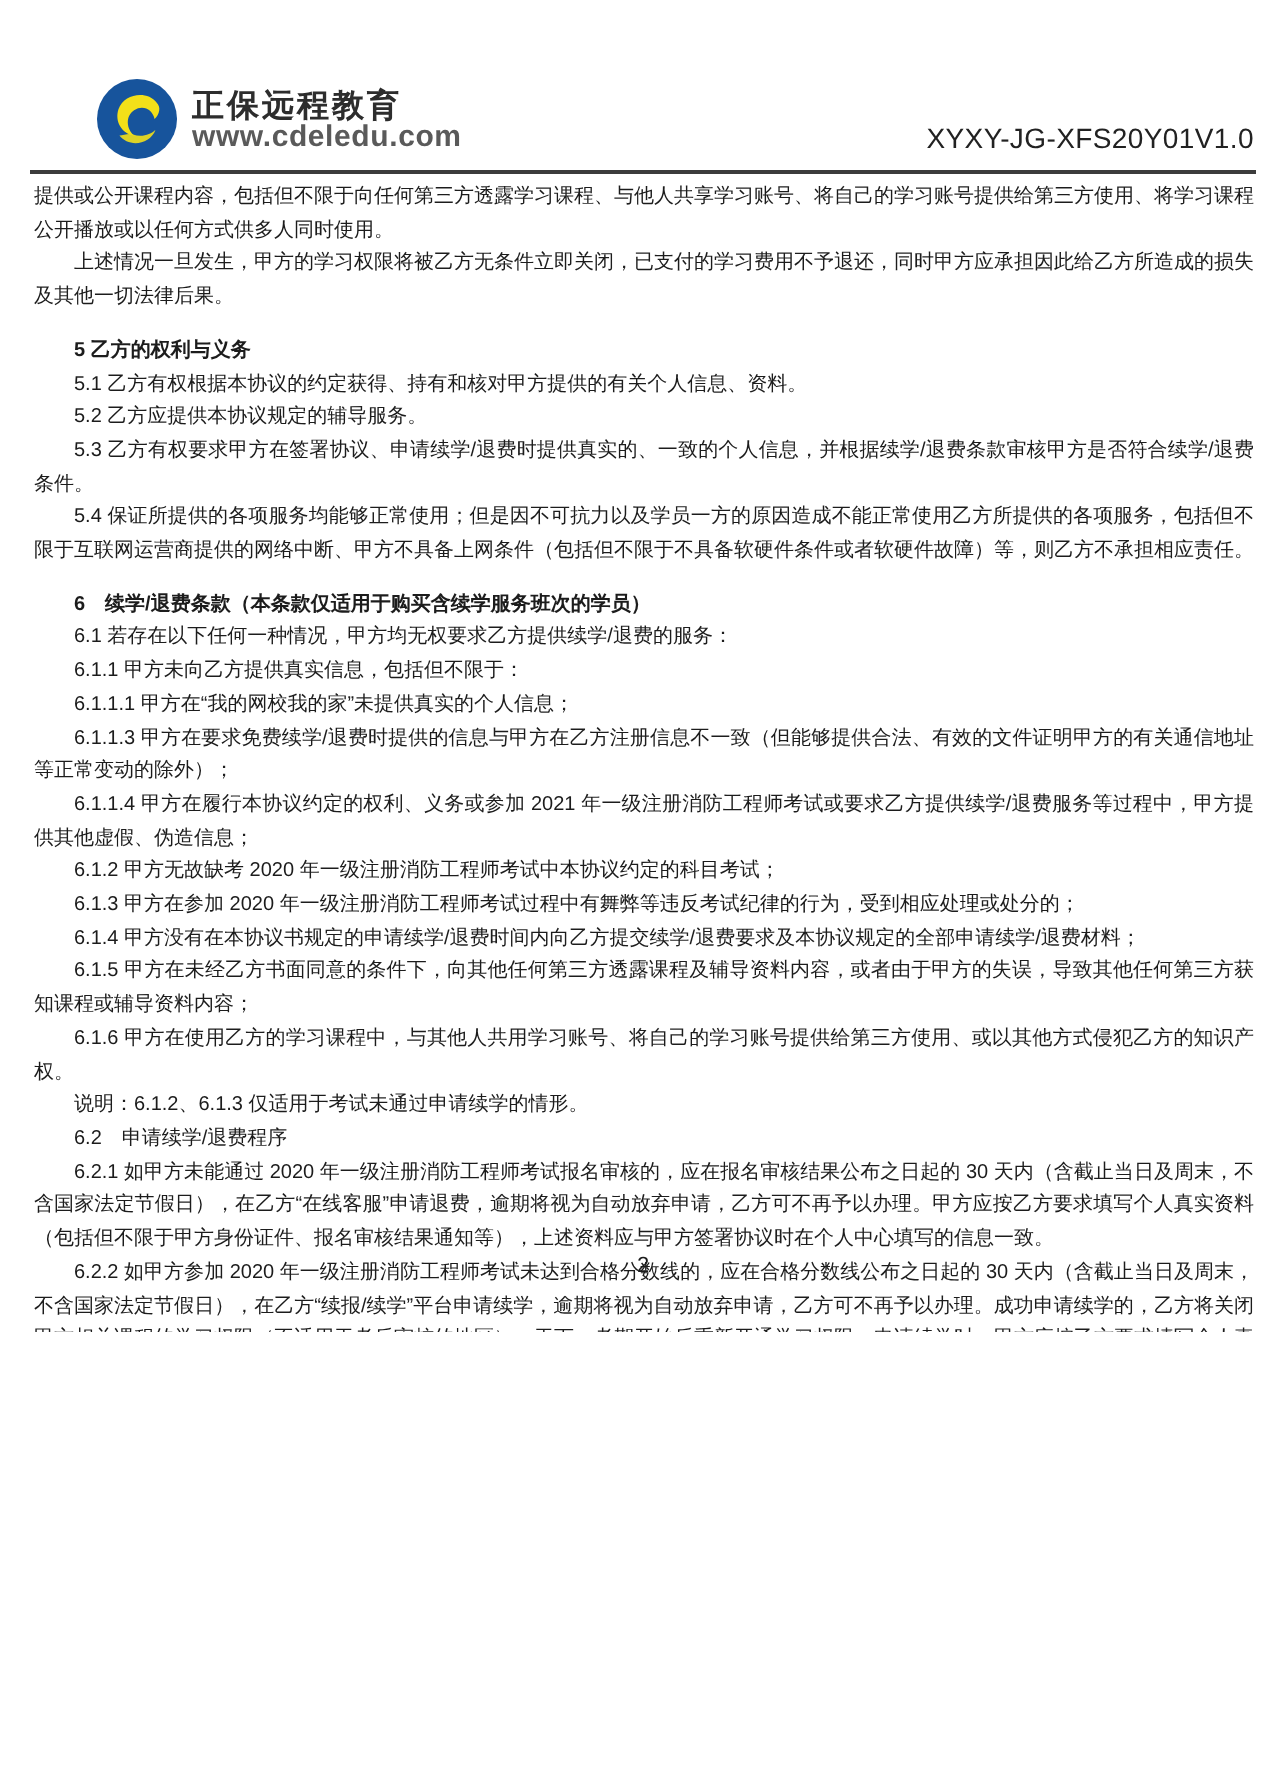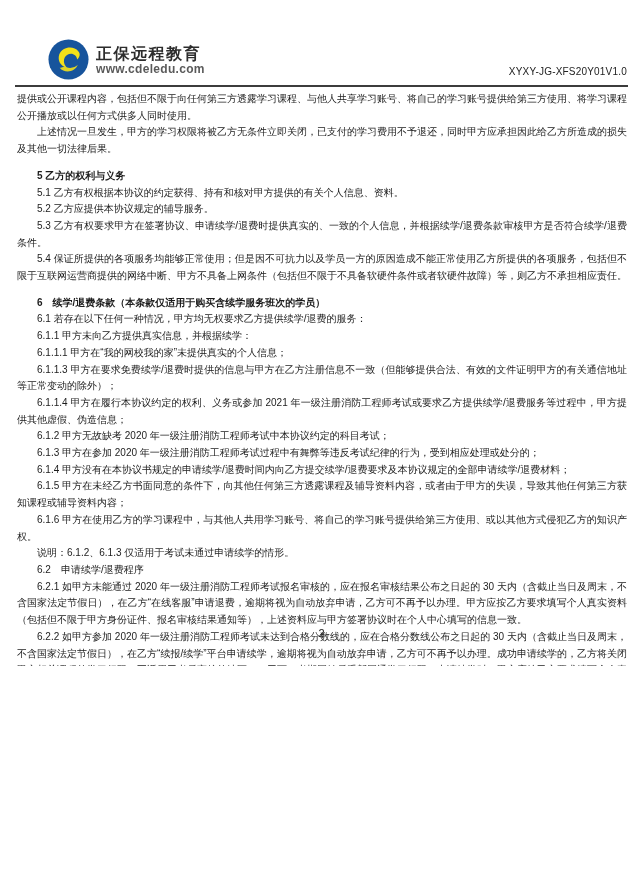--- a/index.html
+++ b/index.html
@@ -43,28 +43,28 @@
     justify-content: center;
   }
   .brand-name {
     font-size: 16px;
     font-weight: bold;
     color: #2d2d2d;
     letter-spacing: 1.5px;
     line-height: 19px;
   }
   .brand-site {
-    font-size: 12px;
+    font-size: 15px;
     font-weight: bold;
     color: #5a5a5a;
     letter-spacing: 0.3px;
     line-height: 12px;
   }
   .doc-code {
-    font-size: 10px;
+    font-size: 14px;
     color: #222222;
     padding-bottom: 3px;
     letter-spacing: 0.2px;
     margin-left: 43px;
   }
   .header-divider {
     border: none;
     border-top: 2px solid #3c3c3c;
     margin: 5px 15px 0 15px;
   }
@@ -119,21 +119,21 @@
   <div class="doc-body">
       <p class="no-indent ">提供或公开课程内容，包括但不限于向任何第三方透露学习课程、与他人共享学习账号、将自己的学习账号提供给第三方使用、将学习课程公开播放或以任何方式供多人同时使用。</p>
       <p class="">上述情况一旦发生，甲方的学习权限将被乙方无条件立即关闭，已支付的学习费用不予退还，同时甲方应承担因此给乙方所造成的损失及其他一切法律后果。</p>
       <p class="bold gap">5 乙方的权利与义务</p>
       <p class="">5.1 乙方有权根据本协议的约定获得、持有和核对甲方提供的有关个人信息、资料。</p>
       <p class="">5.2 乙方应提供本协议规定的辅导服务。</p>
       <p class="">5.3 乙方有权要求甲方在签署协议、申请续学/退费时提供真实的、一致的个人信息，并根据续学/退费条款审核甲方是否符合续学/退费条件。</p>
       <p class="">5.4 保证所提供的各项服务均能够正常使用；但是因不可抗力以及学员一方的原因造成不能正常使用乙方所提供的各项服务，包括但不限于互联网运营商提供的网络中断、甲方不具备上网条件（包括但不限于不具备软硬件条件或者软硬件故障）等，则乙方不承担相应责任。</p>
       <p class="bold gap">6　续学/退费条款（本条款仅适用于购买含续学服务班次的学员）</p>
       <p class="">6.1 若存在以下任何一种情况，甲方均无权要求乙方提供续学/退费的服务：</p>
-      <p class="">6.1.1 甲方未向乙方提供真实信息，并根据续学：</p>
+      <p class="">6.1.1 甲方未向乙方提供真实信息，包括但不限于：</p>
       <p class="">6.1.1.1 甲方在“我的网校我的家”未提供真实的个人信息；</p>
       <p class="">6.1.1.3 甲方在要求免费续学/退费时提供的信息与甲方在乙方注册信息不一致（但能够提供合法、有效的文件证明甲方的有关通信地址等正常变动的除外）；</p>
       <p class="">6.1.1.4 甲方在履行本协议约定的权利、义务或参加 2021 年一级注册消防工程师考试或要求乙方提供续学/退费服务等过程中，甲方提供其他虚假、伪造信息；</p>
       <p class="">6.1.2 甲方无故缺考 2020 年一级注册消防工程师考试中本协议约定的科目考试；</p>
       <p class="">6.1.3 甲方在参加 2020 年一级注册消防工程师考试过程中有舞弊等违反考试纪律的行为，受到相应处理或处分的；</p>
       <p class="">6.1.4 甲方没有在本协议书规定的申请续学/退费时间内向乙方提交续学/退费要求及本协议规定的全部申请续学/退费材料；</p>
       <p class="">6.1.5 甲方在未经乙方书面同意的条件下，向其他任何第三方透露课程及辅导资料内容，或者由于甲方的失误，导致其他任何第三方获知课程或辅导资料内容；</p>
       <p class="">6.1.6 甲方在使用乙方的学习课程中，与其他人共用学习账号、将自己的学习账号提供给第三方使用、或以其他方式侵犯乙方的知识产权。</p>
       <p class="">说明：6.1.2、6.1.3 仅适用于考试未通过申请续学的情形。</p>
       <p class="">6.2　申请续学/退费程序</p>

